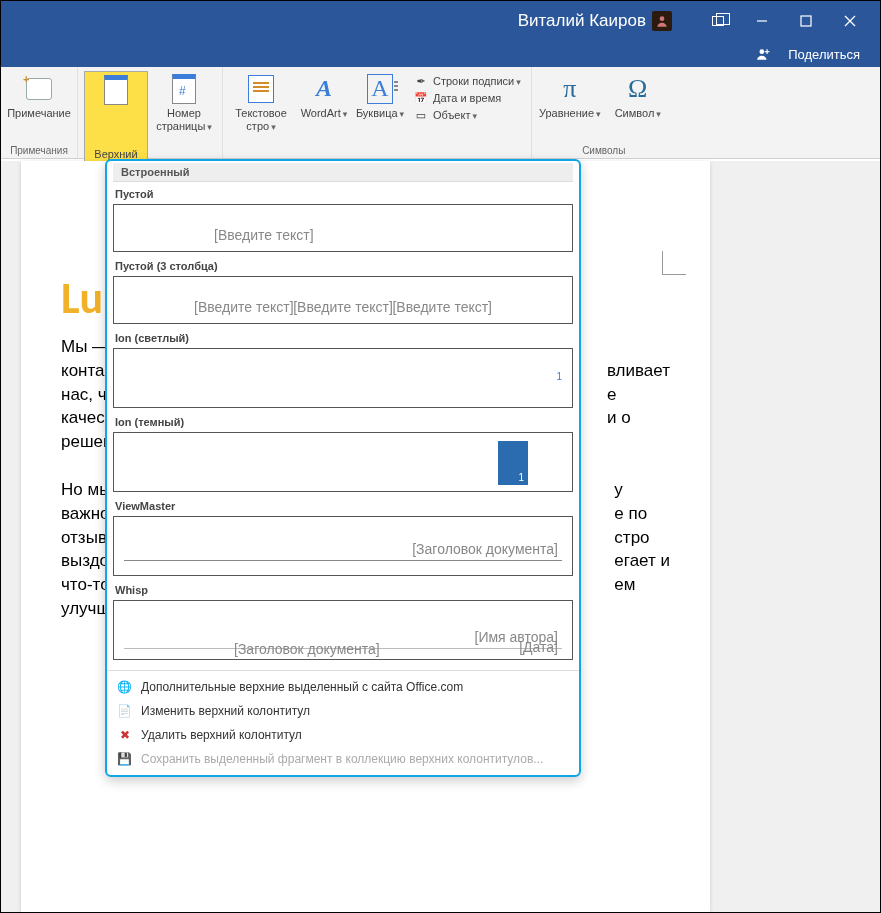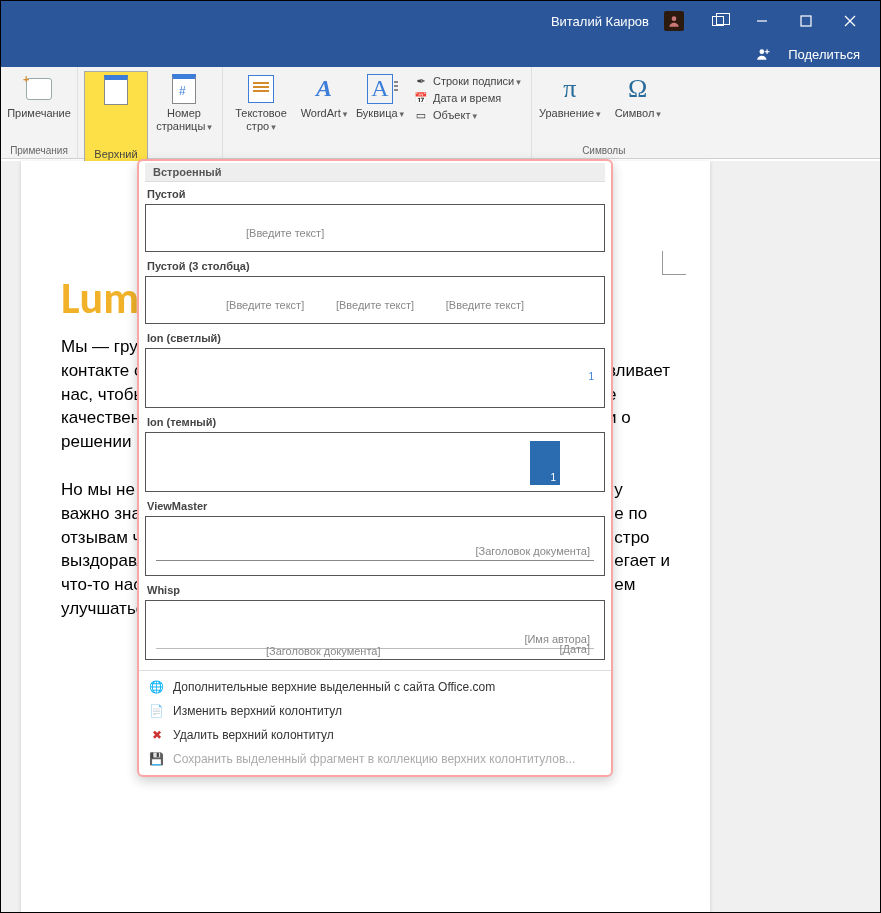--- a/index.html
+++ b/index.html
@@ -1,19 +1,19 @@
 <!DOCTYPE html>
 <html><head>
 <meta charset="utf-8">
 <style>
 * { margin: 0; padding: 0; box-sizing: border-box; font-family: "Segoe UI", Tahoma, sans-serif; }
 body { background: #fff; width: 881px; height: 913px; overflow: hidden; position: relative; border: 1px solid #000; }
 
 .titlebar { height: 40px; background: #2b579a; color: #fff; display: flex; align-items: center; justify-content: flex-end; padding: 0 8px; }
-.titlebar .user { display: flex; align-items: center; gap: 15px; margin-right: 12px; font-size: 13px; }
+.titlebar .user { display: flex; align-items: center; gap: 6px; margin-right: 24px; font-size: 17px; }
 .titlebar .avatar { width: 20px; height: 20px; background: #2d1a0f; border-radius: 2px; display: flex; align-items: center; justify-content: center; }
 .titlebar .win-btn { width: 44px; height: 40px; display: flex; align-items: center; justify-content: center; color: #fff; cursor: pointer; }
 .titlebar .restore-icon { width: 12px; height: 10px; border: 1px solid currentColor; position: relative; }
 .titlebar .restore-icon::after { content: ""; position: absolute; top: -4px; left: 3px; width: 12px; height: 10px; border: 1px solid currentColor; }
 
 .sharebar { height: 26px; background: #2b579a; display: flex; justify-content: flex-end; align-items: center; color: #fff; font-size: 13px; padding-right: 20px; gap: 6px; }
 .sharebar .person-icon { width: 14px; height: 14px; }
 
 .ribbon { background: #f3f3f3; border-bottom: 1px solid #d0d0d0; display: flex; height: 92px; }
 .ribbon-group { display: flex; flex-direction: column; align-items: center; padding: 4px 6px 2px; border-right: 1px solid #e0e0e0; }
@@ -42,30 +42,30 @@
 .comment-ic { width:26px; height:22px; background:#fff; border:1.5px solid #9aa; border-radius:3px; position:relative; }
 .comment-ic::before { content:"+"; color:#d08a2e; position:absolute; left:-4px; top:-6px; font-weight:bold; }
 
 .doc-area { position: absolute; top: 160px; left: 0; right: 0; bottom: 0; background: #f0f0f0; }
 .page { position: absolute; left: 20px; right: 170px; top: 0; bottom: 0; background: #fff; box-shadow: 0 1px 4px rgba(0,0,0,.15); padding: 30px 40px; }
 .page h1 { font-family: Calibri, sans-serif; font-size: 44px; color: #f1b229; font-weight: 700; margin-top: 80px; }
 .page p { font-family: Calibri, sans-serif; font-size: 17px; line-height: 1.4; margin-top: 10px; }
 .page .corner { position:absolute; top:90px; right:24px; width:24px; height:24px; border-left:1px solid #999; border-bottom:1px solid #999; }
 
 
-.gallery { position: absolute; top: 158px; left: 104px; width: 476px; background: #fff; border: 2px solid #fca5a5; border-radius: 6px; box-shadow: 0 4px 12px rgba(0,0,0,.2); z-index: 50; margin-left: 32px; }
+.gallery { position: absolute; top: 158px; left: 104px; width: 476px; background: #fff; border: 2px solid #0ea5e9; border-radius: 6px; box-shadow: 0 4px 12px rgba(0,0,0,.2); z-index: 50; }
 .gallery-hdr { background: #eee; font-size: 11px; font-weight: bold; color: #555; padding: 3px 8px; border-bottom: 1px solid #ddd; }
 .gallery-body { max-height: 626px; overflow-y: auto; padding: 2px 6px; position: relative; }
 .gallery-body::-webkit-scrollbar { width: 14px; }
 .gallery-body::-webkit-scrollbar-track { background:#f0f0f0; }
 .gallery-body::-webkit-scrollbar-thumb { background:#c8c8c8; }
 .gallery-item-label { font-size: 11px; font-weight: bold; color: #444; margin: 6px 0 4px 2px; }
 .preview { border: 1px solid #555; height: 60px; background: #fff; position: relative; margin-bottom: 8px; cursor: pointer; }
 .preview.short { height: 48px; }
-.ph { position:absolute; font-size: 11px; color: #888; }
+.ph { position:absolute; font-size: 14px; color: #888; }
 .ph.center { left:50%; transform:translateX(-50%); }
 .ion-num { position:absolute; right:10px; top:22px; font-size:10px; color:#3b7dd8; }
 .ion-dark-blk { position:absolute; right:44px; top:8px; width:30px; height:44px; background:#2b6cb0; }
 .ion-dark-num { position:absolute; right:48px; bottom:8px; color:#fff; font-size:10px; }
 .vm-line { position:absolute; left:10px; right:10px; bottom:14px; border-bottom:1px solid #888; }
 .vm-ph { right:14px; bottom:18px; }
 .whisp-line { position:absolute; left:10px; right:10px; bottom:10px; border-bottom:1px solid #bbb; }
 
 .gallery-footer { border-top: 1px solid #ddd; padding: 4px 0; margin-top: 0; }
 .gallery-footer .row { display: flex; align-items: center; gap: 8px; font-size: 12px; color: #333; padding: 4px 10px; cursor: pointer; }

